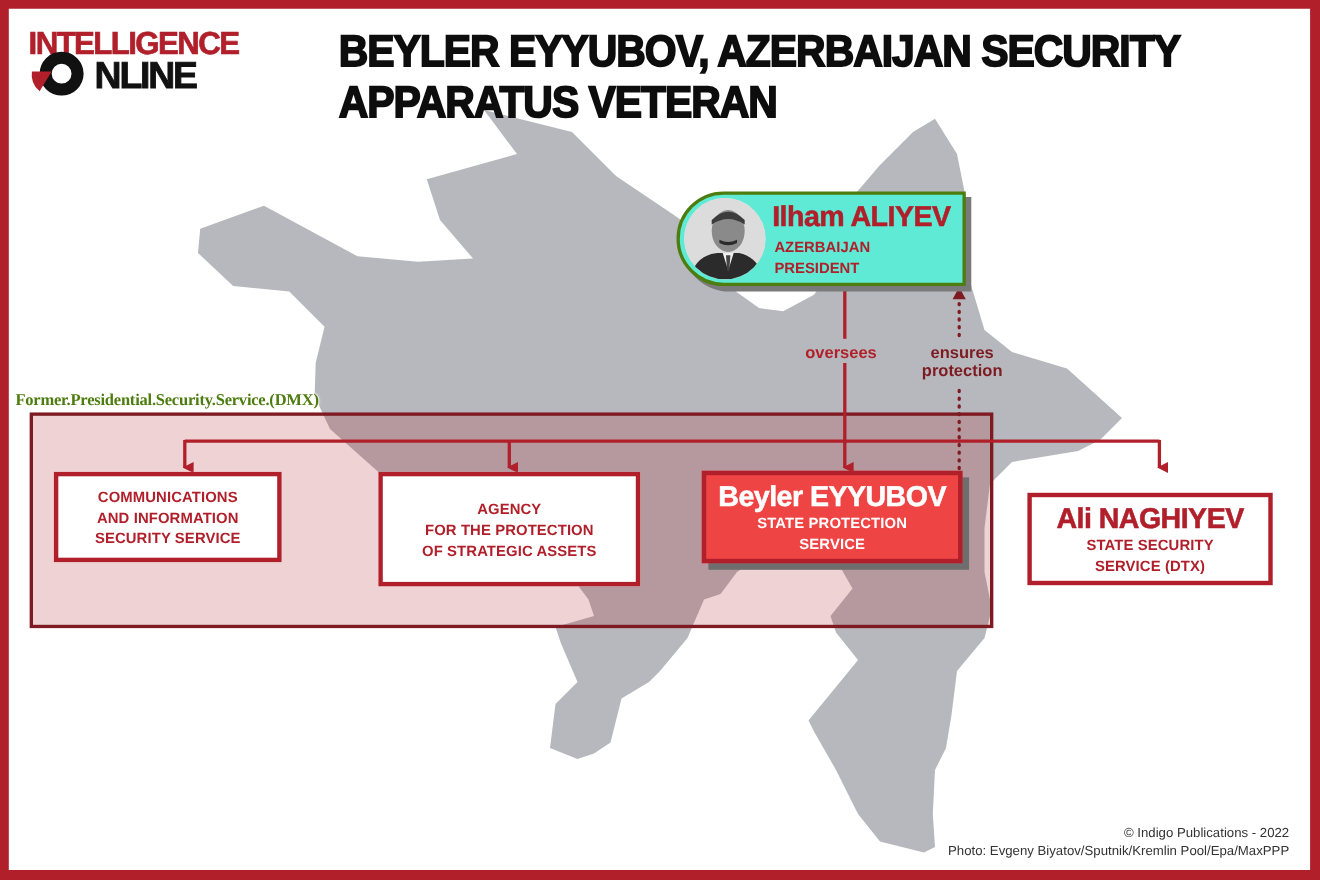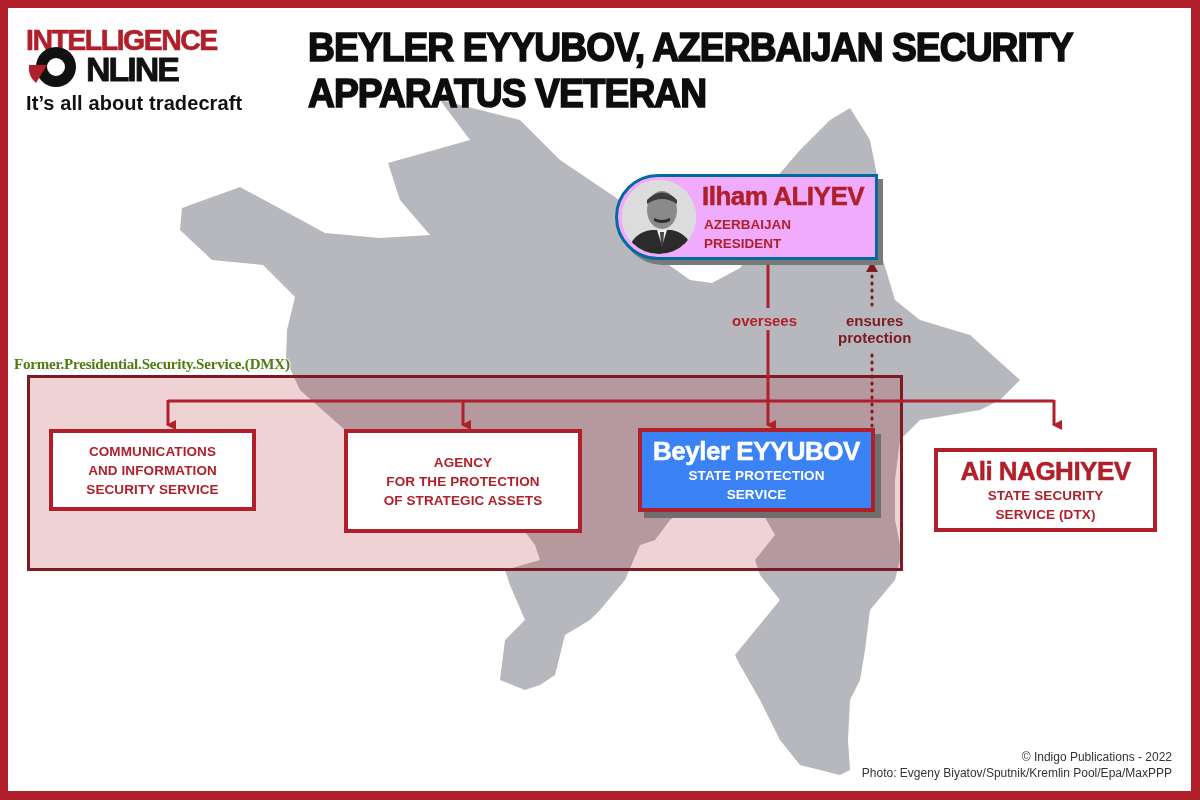--- a/index.html
+++ b/index.html
@@ -12,24 +12,24 @@
   .logo-o { position: absolute; left: 1px; top: -10px; width: 58px; height: 42px; }
   .logo-bottom-text { position: absolute; left: 60px; top: -2px; font-weight: 900; font-size: 34px; letter-spacing: -2px; color: #111; line-height: 32px; -webkit-text-stroke: 0.8px #111; }
   .logo-tagline { font-weight: 700; font-size: 20px; color: #111; margin-top: 7px; letter-spacing: 0.1px; }
   .title { position: absolute; left: 308px; top: 24px; width: 860px; font-family: "Liberation Sans", sans-serif; font-weight: 700; font-size: 40px; line-height: 46px; color: #0d0d0d; letter-spacing: -1px; transform: scaleX(0.93); transform-origin: left top; -webkit-text-stroke: 1.6px #0d0d0d; z-index: 10; }
   .dmx-box { position: absolute; left: 27px; top: 375px; width: 876px; height: 196px; box-sizing: border-box; border: 3px solid #7d1a22; background: rgba(176, 31, 42, 0.2); z-index: 3; }
   .dmx-label { position: absolute; left: 14px; top: 356px; font-weight: 700; font-size: 15px; color: #4d7c0f; z-index: 6; letter-spacing: -0.2px; text-shadow: 0 0 2px #fff, 0 0 2px #fff, 0 0 3px #fff; font-family: Liberation Serif, serif; }
   .connectors { position: absolute; left: 0; top: 0; width: 1200px; height: 800px; z-index: 5; }
   .box { position: absolute; box-sizing: border-box; border: 4px solid #b01f2a; background: #fff; display: flex; flex-direction: column; align-items: center; justify-content: center; text-align: center; z-index: 7; }
   .box-sub { font-weight: 700; font-size: 13.5px; line-height: 19px; color: #b01f2a; letter-spacing: 0.1px; }
   .box-name { font-weight: 700; font-size: 26px; line-height: 30px; color: #b01f2a; letter-spacing: -0.5px; -webkit-text-stroke: 0.5px #b01f2a; }
-  .box.filled { background: #3b82f6; border-color: #b01f2a; box-shadow: 6px 6px 0 #6e6e6e; }
+  .box.filled { background: #ef4444; border-color: #b01f2a; box-shadow: 6px 6px 0 #6e6e6e; }
   .box.filled .box-name, .box.filled .box-sub { color: #fff; -webkit-text-stroke: 0; }
   .box.filled .box-name { -webkit-text-stroke: 0.5px #fff; }
-  .aliyev { position: absolute; left: 615px; top: 174px; width: 263px; height: 86px; box-sizing: border-box; border: 3px solid #0369a1; border-radius: 43px 0 0 43px; background: #f0abfc; box-shadow: 5px 5px 0 #7a7a7a; z-index: 8; }
+  .aliyev { position: absolute; left: 615px; top: 174px; width: 263px; height: 86px; box-sizing: border-box; border: 3px solid #4d7c0f; border-radius: 43px 0 0 43px; background: #5eead4; box-shadow: 5px 5px 0 #7a7a7a; z-index: 8; }
   .aliyev-photo { position: absolute; left: 4px; top: 3px; width: 74px; height: 74px; border-radius: 50%; overflow: hidden; background: #e9e9e9; }
   .aliyev-name { position: absolute; left: 84px; top: 4px; font-weight: 700; font-size: 26px; color: #b01f2a; letter-spacing: -0.5px; -webkit-text-stroke: 0.5px #b01f2a; white-space: nowrap; }
   .aliyev-role { position: absolute; left: 86px; top: 38px; font-weight: 700; font-size: 13.5px; line-height: 19px; color: #b01f2a; }
   .edge-label { position: absolute; font-weight: 700; font-size: 15px; line-height: 17px; text-align: center; z-index: 9; }
   .edge-oversees { left: 732px; top: 312px; color: #b01f2a; }
   .edge-ensures { left: 838px; top: 312px; color: #7d1a22; }
   .credits { position: absolute; right: 28px; top: 749px; text-align: right; font-size: 12px; line-height: 16px; color: #333; z-index: 10; }
 </style>
 </head>
 <body>
@@ -42,21 +42,20 @@
 
 <div class="logo">
   <div class="logo-top">INTELLIGENCE</div>
   <div class="logo-bottom">
     <svg class="logo-o" viewBox="0 0 58 42">
       <path d="M29,2 A20,20 0 1,0 29,42 A20,20 0 1,0 29,2 Z M29,13 A9,9 0 1,1 29,31 A9,9 0 1,1 29,13 Z" fill="#111" fill-rule="evenodd"></path>
       <path d="M2,20 L20,20 L9,38 A20,20 0 0,1 2,20 Z" fill="#b01f2a"></path>
     </svg>
     <span class="logo-bottom-text">NLINE</span>
   </div>
-  <div class="logo-tagline">It’s all about tradecraft</div>
 </div>
 
 <div class="title">BEYLER EYYUBOV, AZERBAIJAN SECURITY APPARATUS VETERAN</div>
 
 <div class="dmx-box"></div>
 <div class="dmx-label">Former.Presidential.Security.Service.(DMX)</div>
 
 <svg class="connectors" viewBox="0 0 1200 800" xmlns="http://www.w3.org/2000/svg">
   <defs>
     <marker id="arrowRed" markerWidth="10" markerHeight="10" refX="5" refY="8" orient="auto-start-reverse" markerUnits="userSpaceOnUse" viewBox="0 0 10 10">

